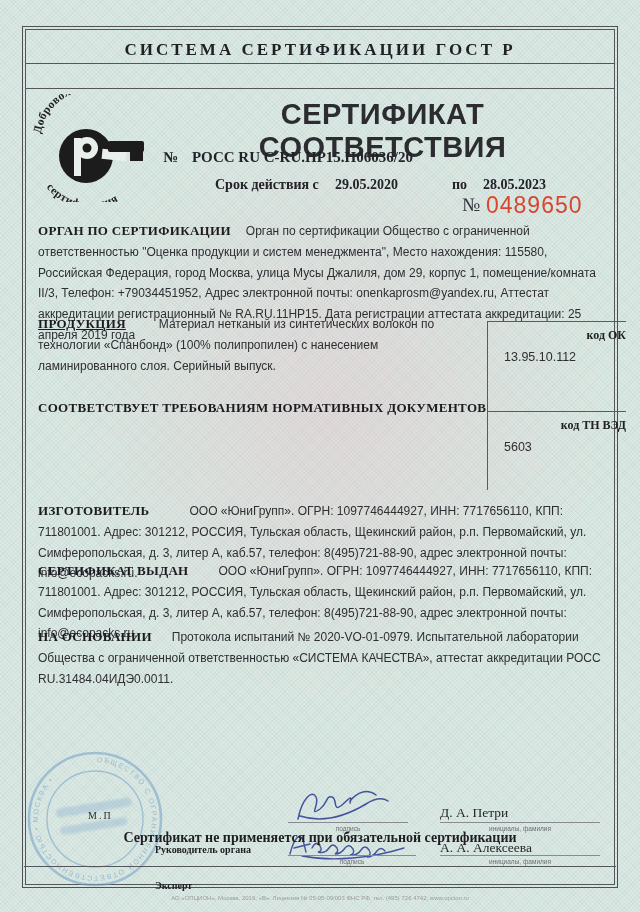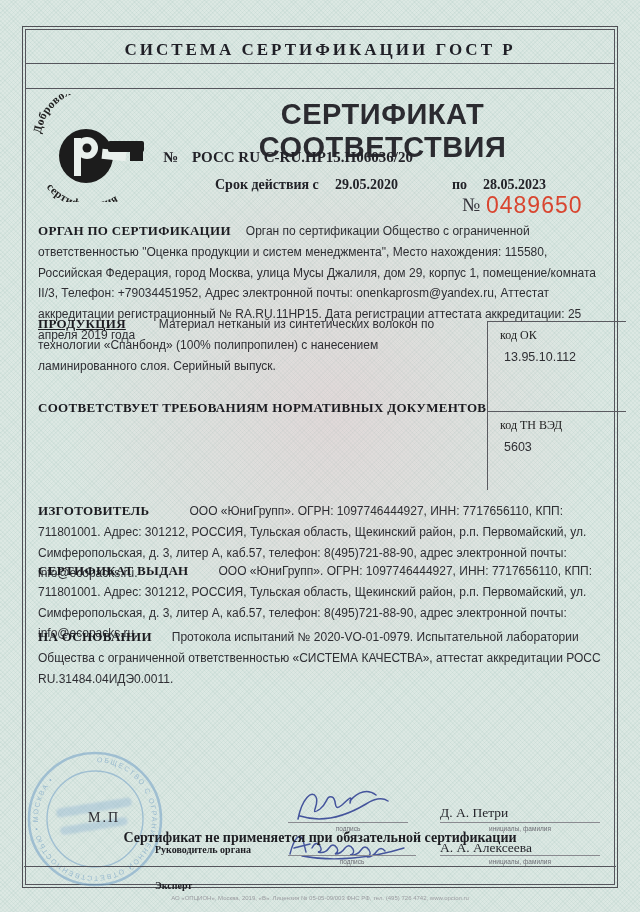--- a/index.html
+++ b/index.html
@@ -27,28 +27,28 @@
   .serial-label{font-family:"Liberation Serif",serif;font-size:19px;color:#33333a;}
   .serial-value{font-size:23px;letter-spacing:1px;color:#d9452f;}
   .sec{margin:0;line-height:1.3;}
   .slabel{font-family:"Liberation Serif",serif;font-weight:bold;font-size:13px;
           letter-spacing:0.3px;color:#1b1b20;}
   .sbody{font-size:12px;color:#2e2e33;}
   .m15{margin-right:15px;} .m20{margin-right:20px;} .m30{margin-right:30px;}
   .m40{margin-right:40px;} .m78{margin-right:33px;text-decoration:underline;}
   .codebox{position:absolute;border-top:1px solid #5a5a60;border-left:1px solid #5a5a60;
            padding:6px 0 0 12px;}
-  .codebox .clabel{font-family:"Liberation Serif",serif;font-weight:normal;font-size:12px;color:#222;}
+  .codebox .clabel{font-family:"Liberation Serif",serif;font-weight:bold;font-size:12px;color:#222;text-align:right;}
   .codebox .cvalue{font-size:12.5px;margin-top:7px;margin-left:4px;color:#2e2e33;}
   .role{font-family:"Liberation Serif",serif;font-weight:bold;font-size:10px;color:#1d1d22;margin-top:37px;}
   .sigline{position:absolute;border-top:1px solid #8a8a90;}
   .caption{position:absolute;text-align:center;font-size:6.5px;color:#6f6f76;}
   .pname{position:absolute;font-family:"Liberation Serif",serif;
          font-size:13.5px;color:#26262c;}
-  .mp{font-family:"Liberation Serif",serif;font-size:14px;letter-spacing:2px;color:#2c2c32;}
+  .mp{font-family:"Liberation Serif",serif;font-size:10px;letter-spacing:2px;color:#2c2c32;}
   .banner{left:22px;top:830px;width:596px;text-align:center;font-family:"Liberation Serif",serif;
           font-weight:bold;font-size:14px;color:#1d1d22;}
   .imprint{left:0;top:895px;width:640px;text-align:center;font-size:6px;color:#9b9ba0;}
 </style>
 </head>
 <body>
 
 <div class="page">
 
   <div class="frame">

